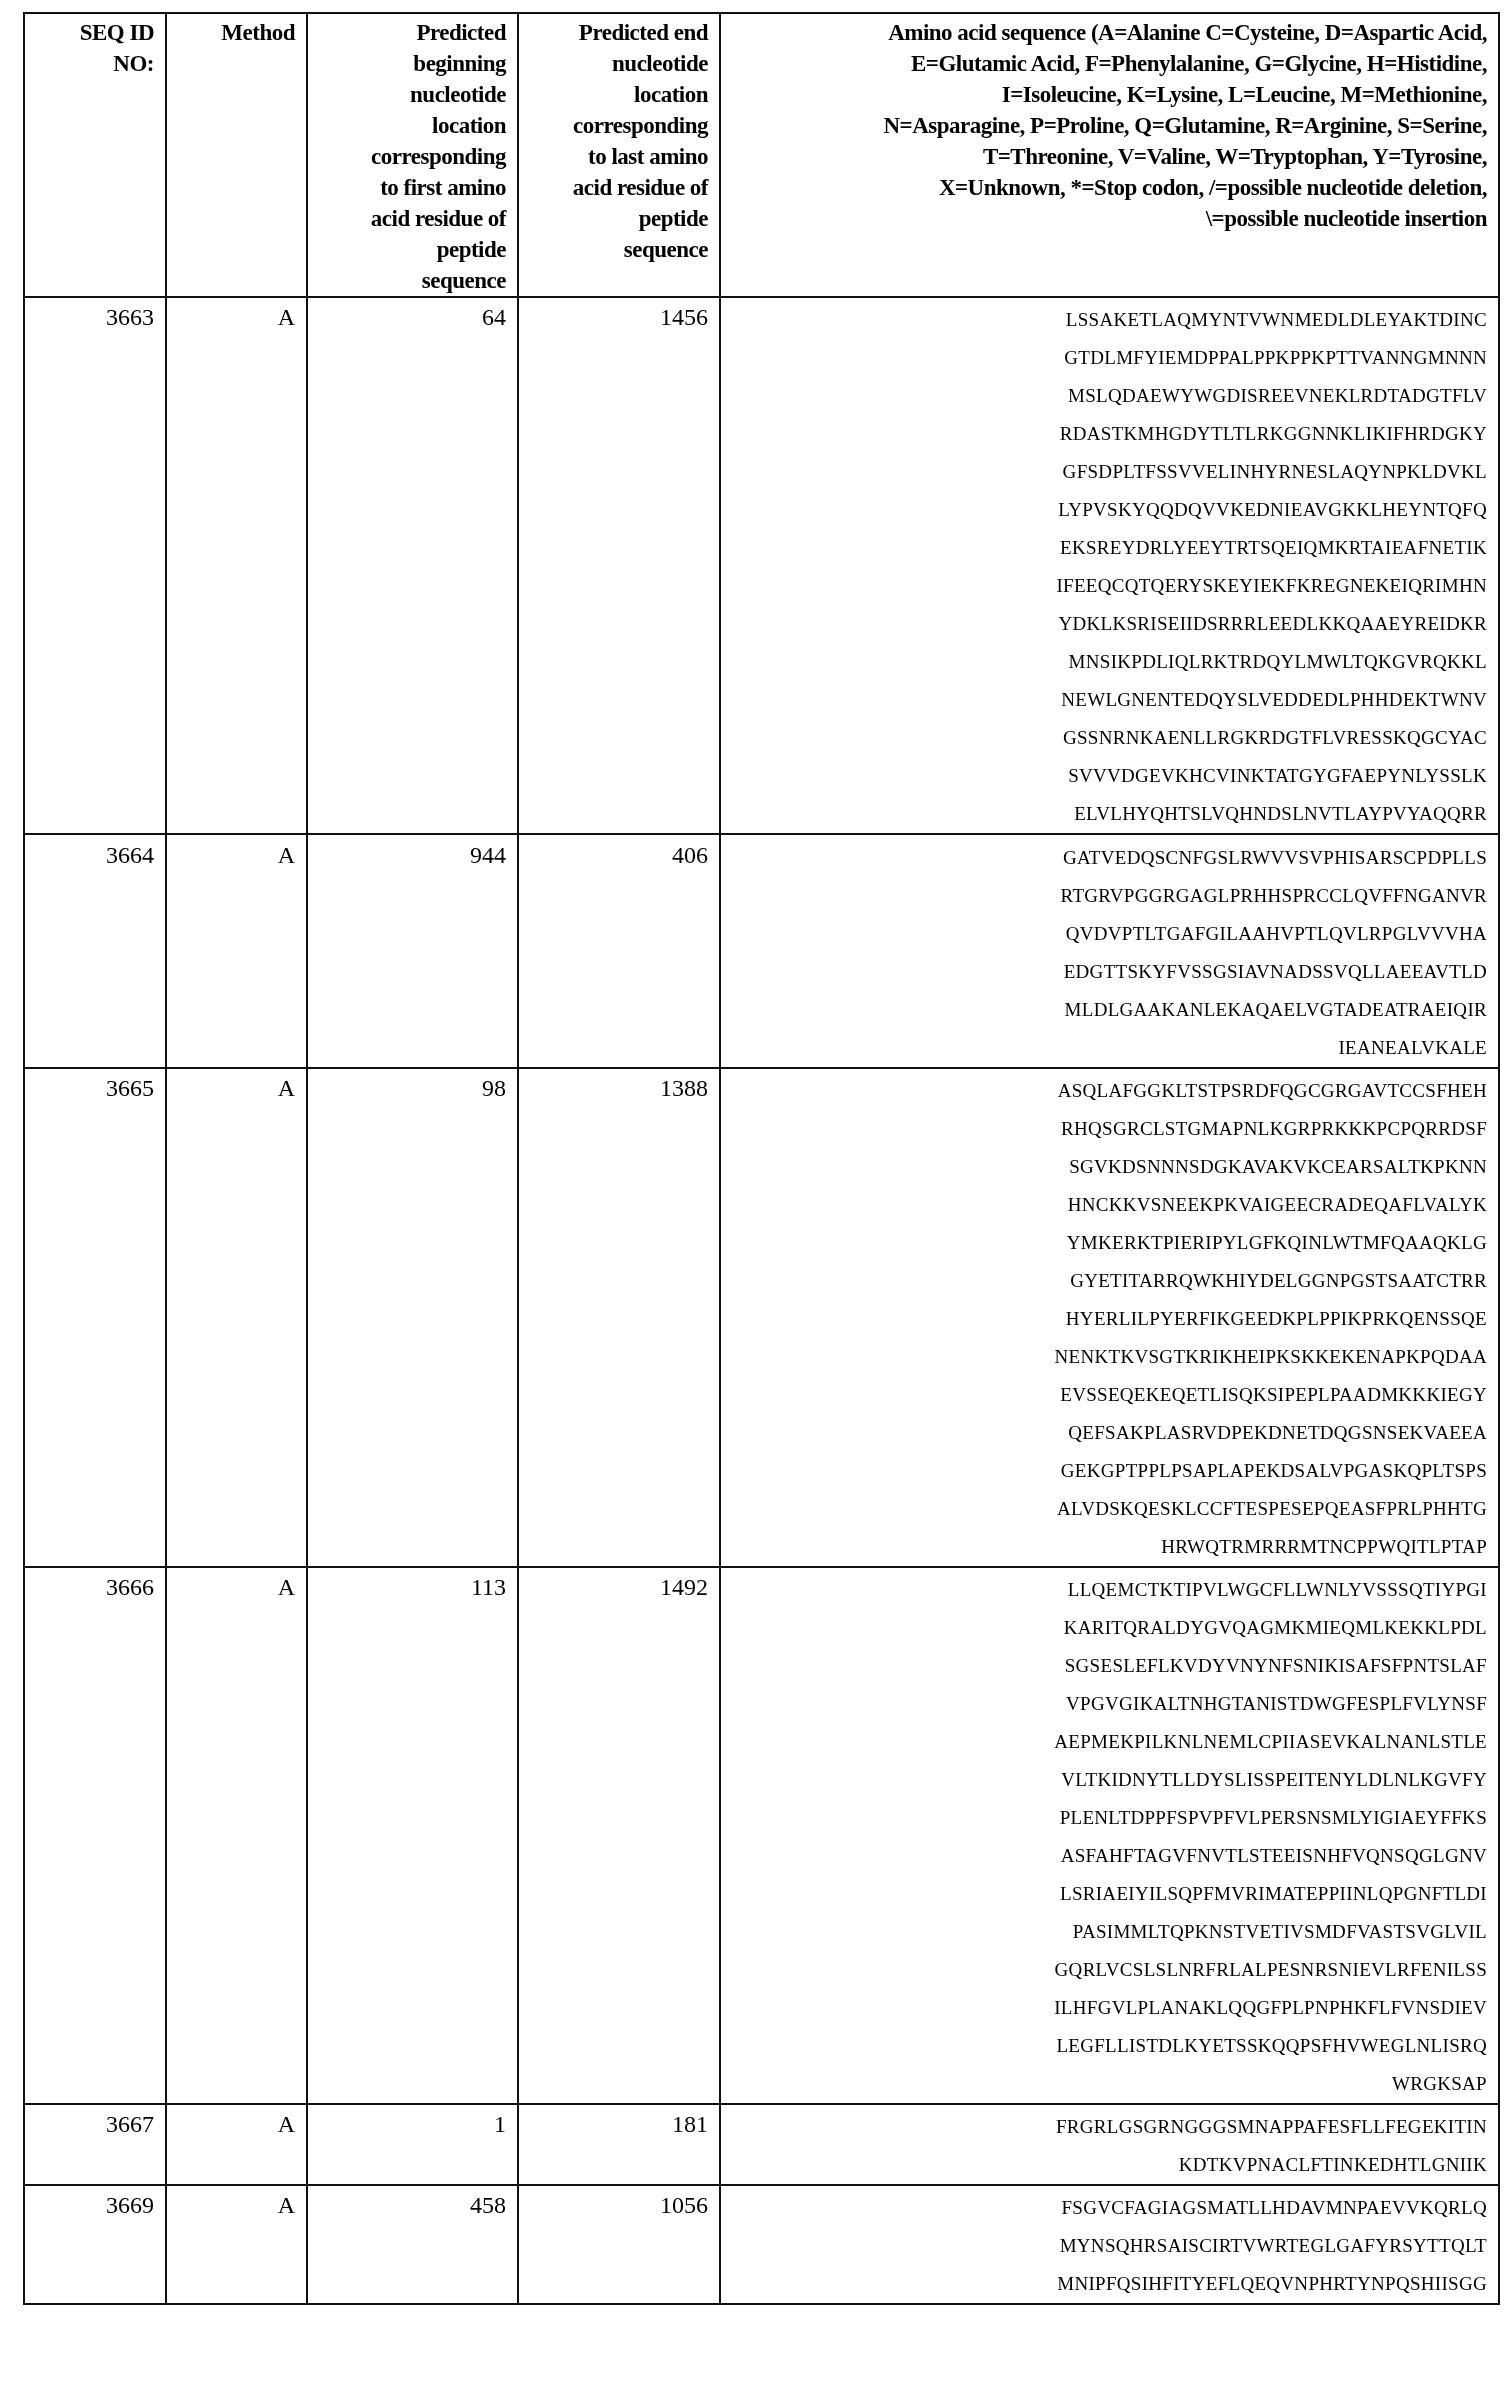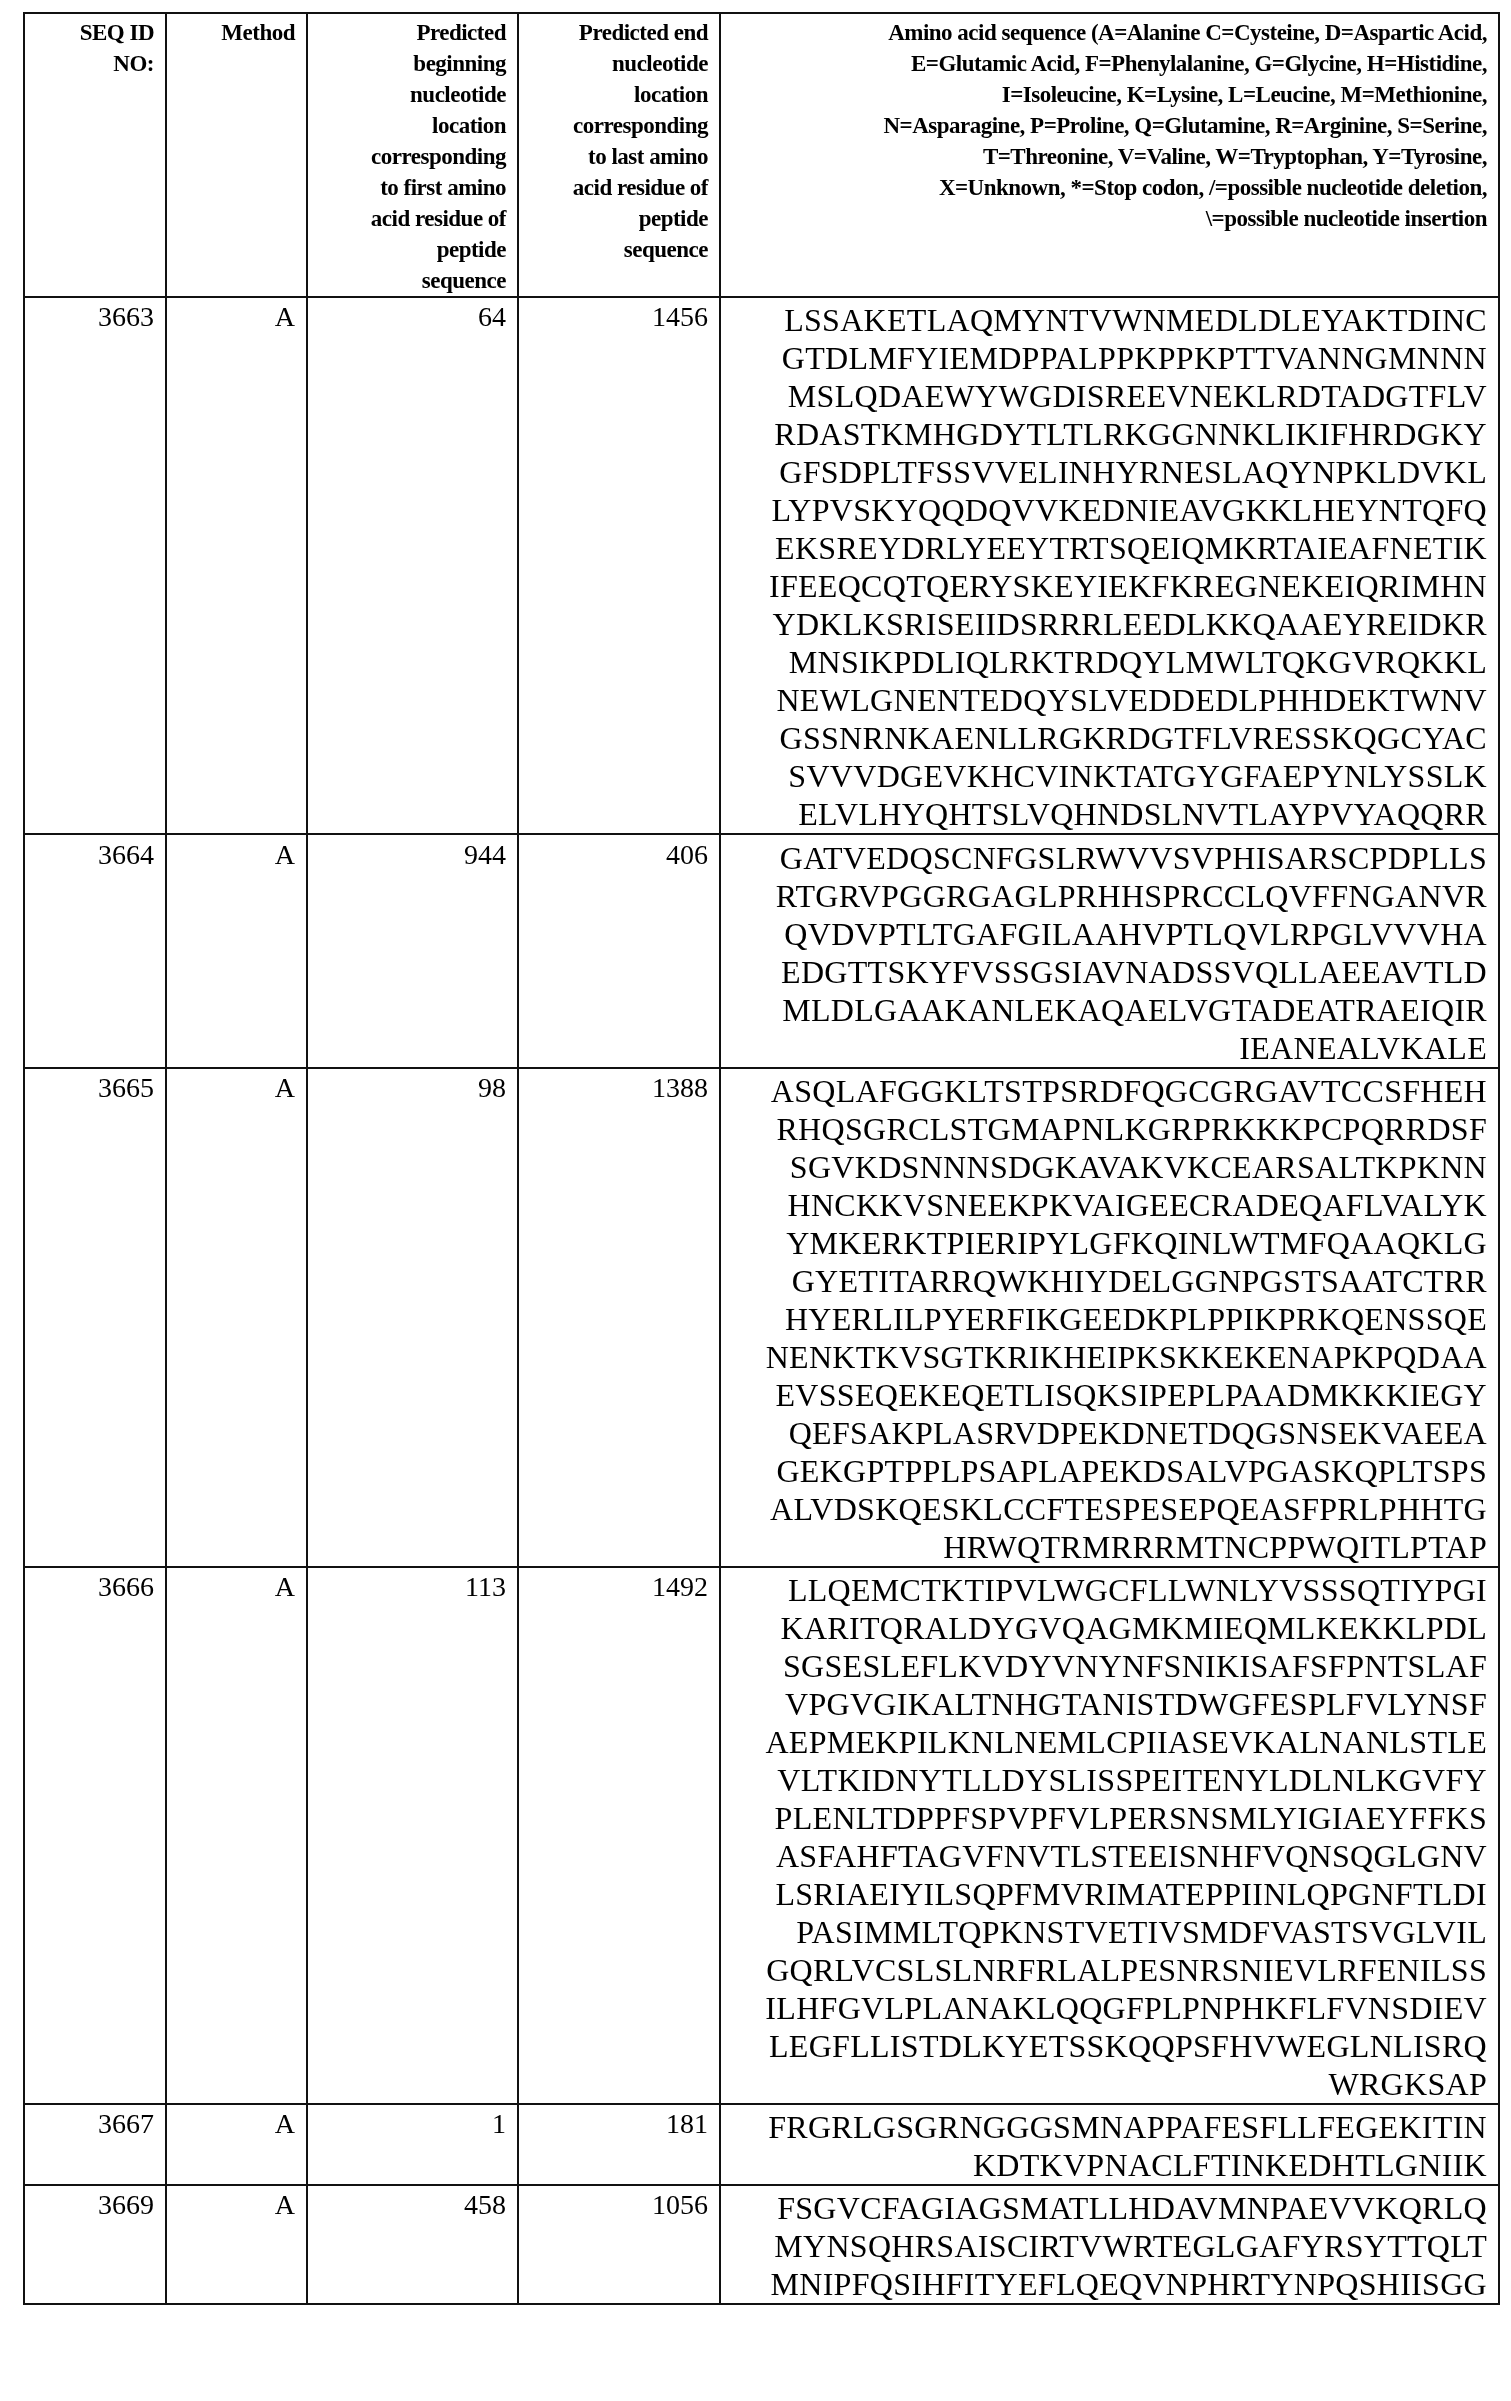--- a/index.html
+++ b/index.html
@@ -21,26 +21,26 @@
   table.seq-table th {
     font-family: "Liberation Serif", "DejaVu Serif", serif;
     font-weight: bold;
     font-size: 23px;
     line-height: 31px;
     letter-spacing: -0.5px;
   }
   th.h-seq { font-size: 22px; letter-spacing: -0.4px; padding-left: 17.4px; }
   td.num {
     font-family: "Liberation Serif", "DejaVu Serif", serif;
-    font-size: 28px;
+    font-size: 24px;
     line-height: 32px;
   }
   td.seq {
     font-family: "Liberation Serif", "DejaVu Serif", serif;
-    font-size: 32px;
+    font-size: 19px;
     line-height: 38px;
     letter-spacing: 0.3px;
     padding-left: 17.4px;
     white-space: nowrap;
   }
   .seq-line { display: block; }
   col.c1 { width: 142px; }
   col.c2 { width: 141px; }
   col.c3 { width: 211px; }
   col.c4 { width: 202px; }

